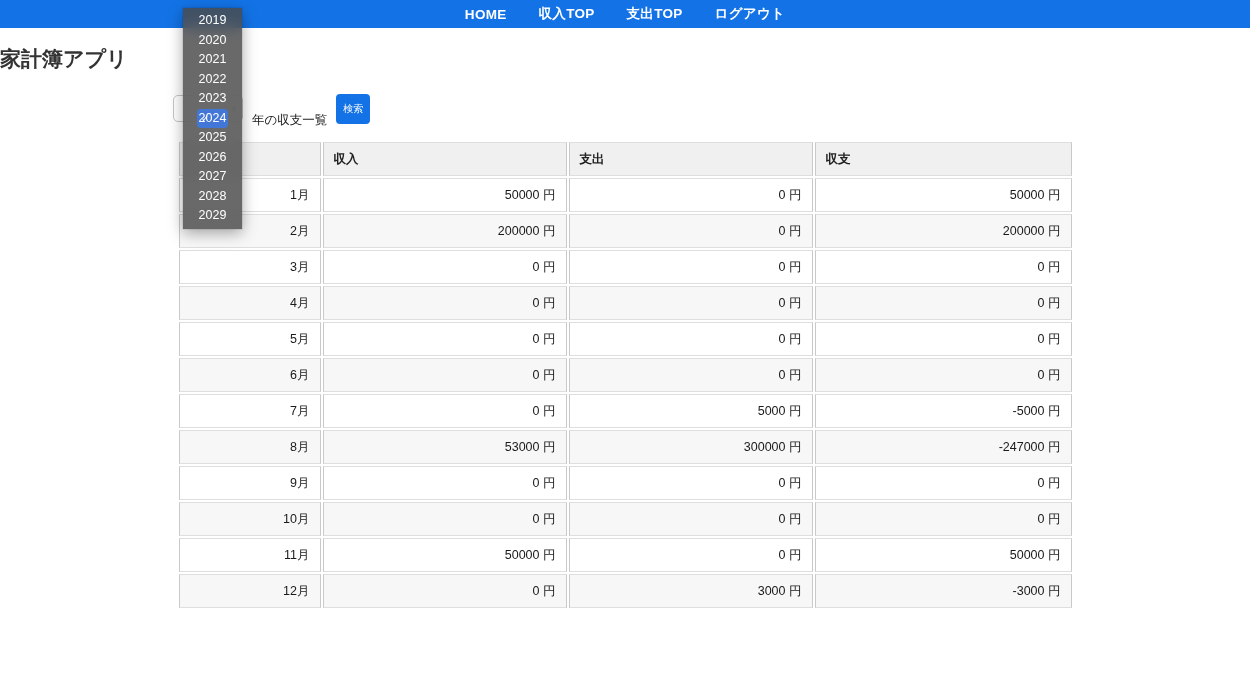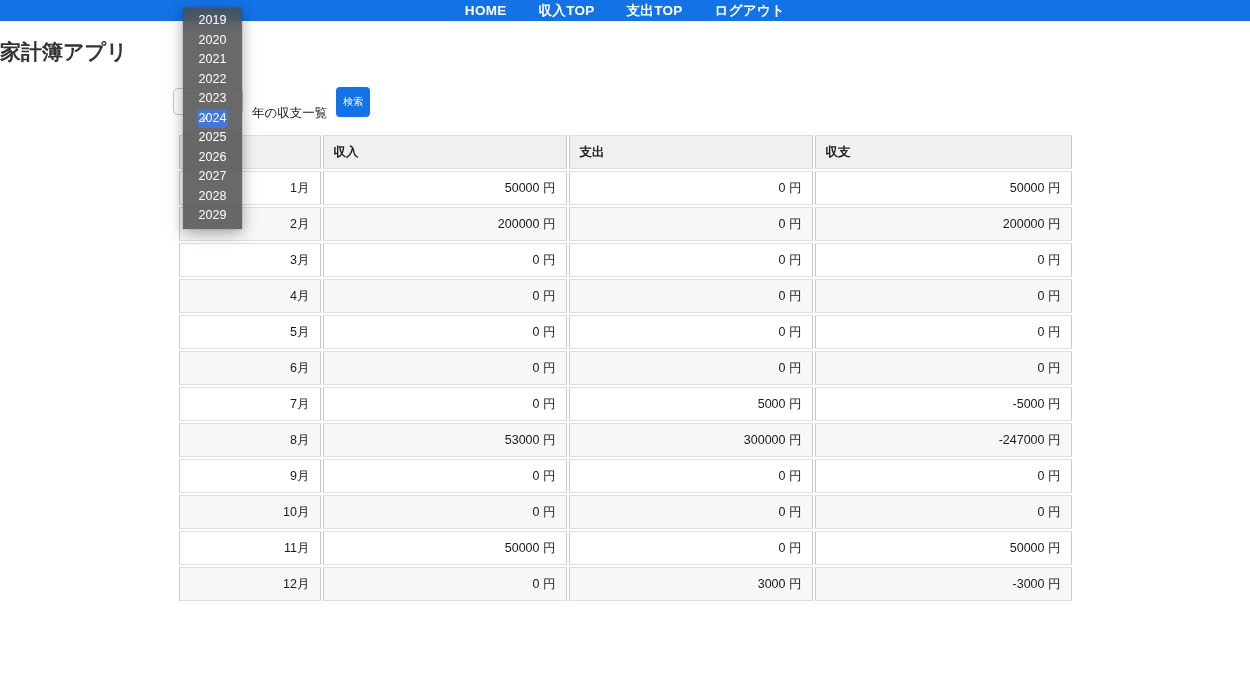--- a/index.html
+++ b/index.html
@@ -7,21 +7,21 @@
   body {
     font-family:"Liberation Sans","DejaVu Sans",sans-serif;
     background:#ffffff;
     position:relative;
     overflow:hidden;
     color:#1a1a1a;
   }
 
   
   .navbar {
-    height:21px;
+    height:28px;
     background:#1373e6;
     display:flex;
     align-items:center;
     justify-content:center;
     gap:32px;
   }
   .nav-link {
     color:#ffffff;
     font-weight:700;
     font-size:13.5px;

